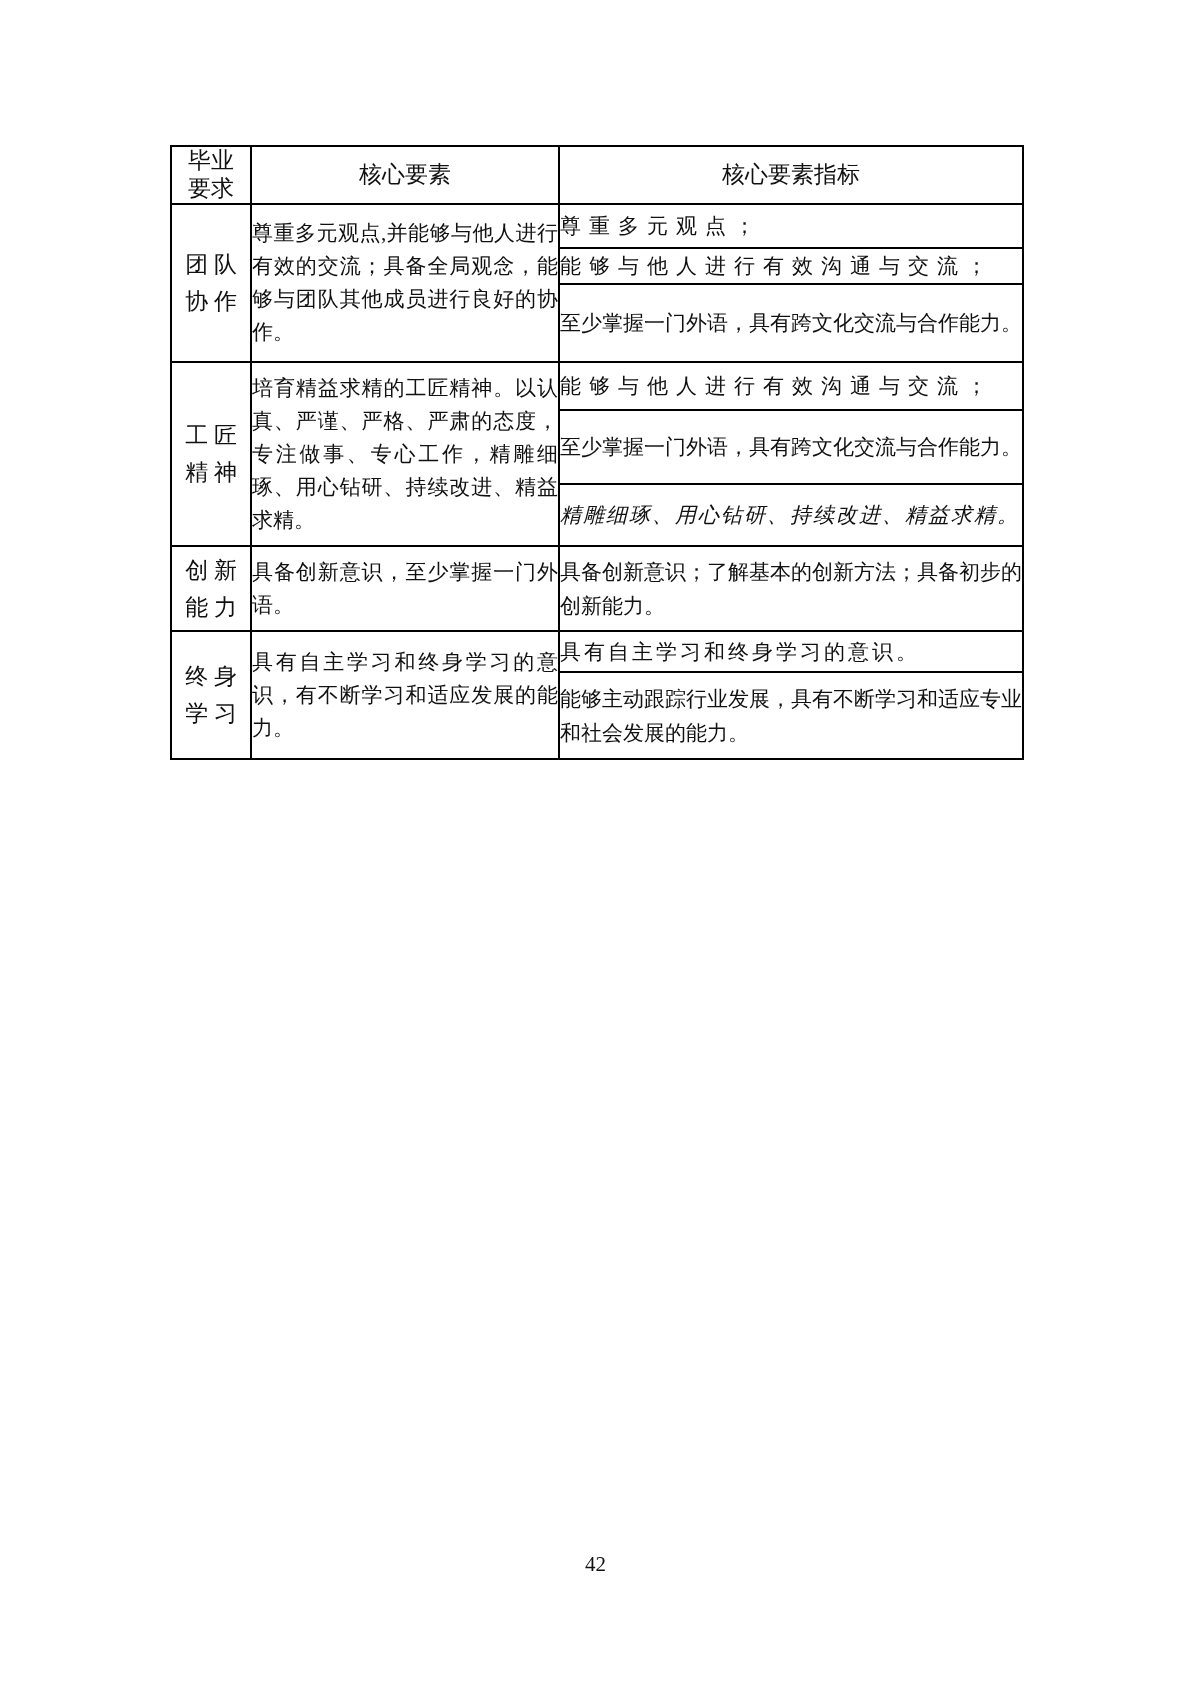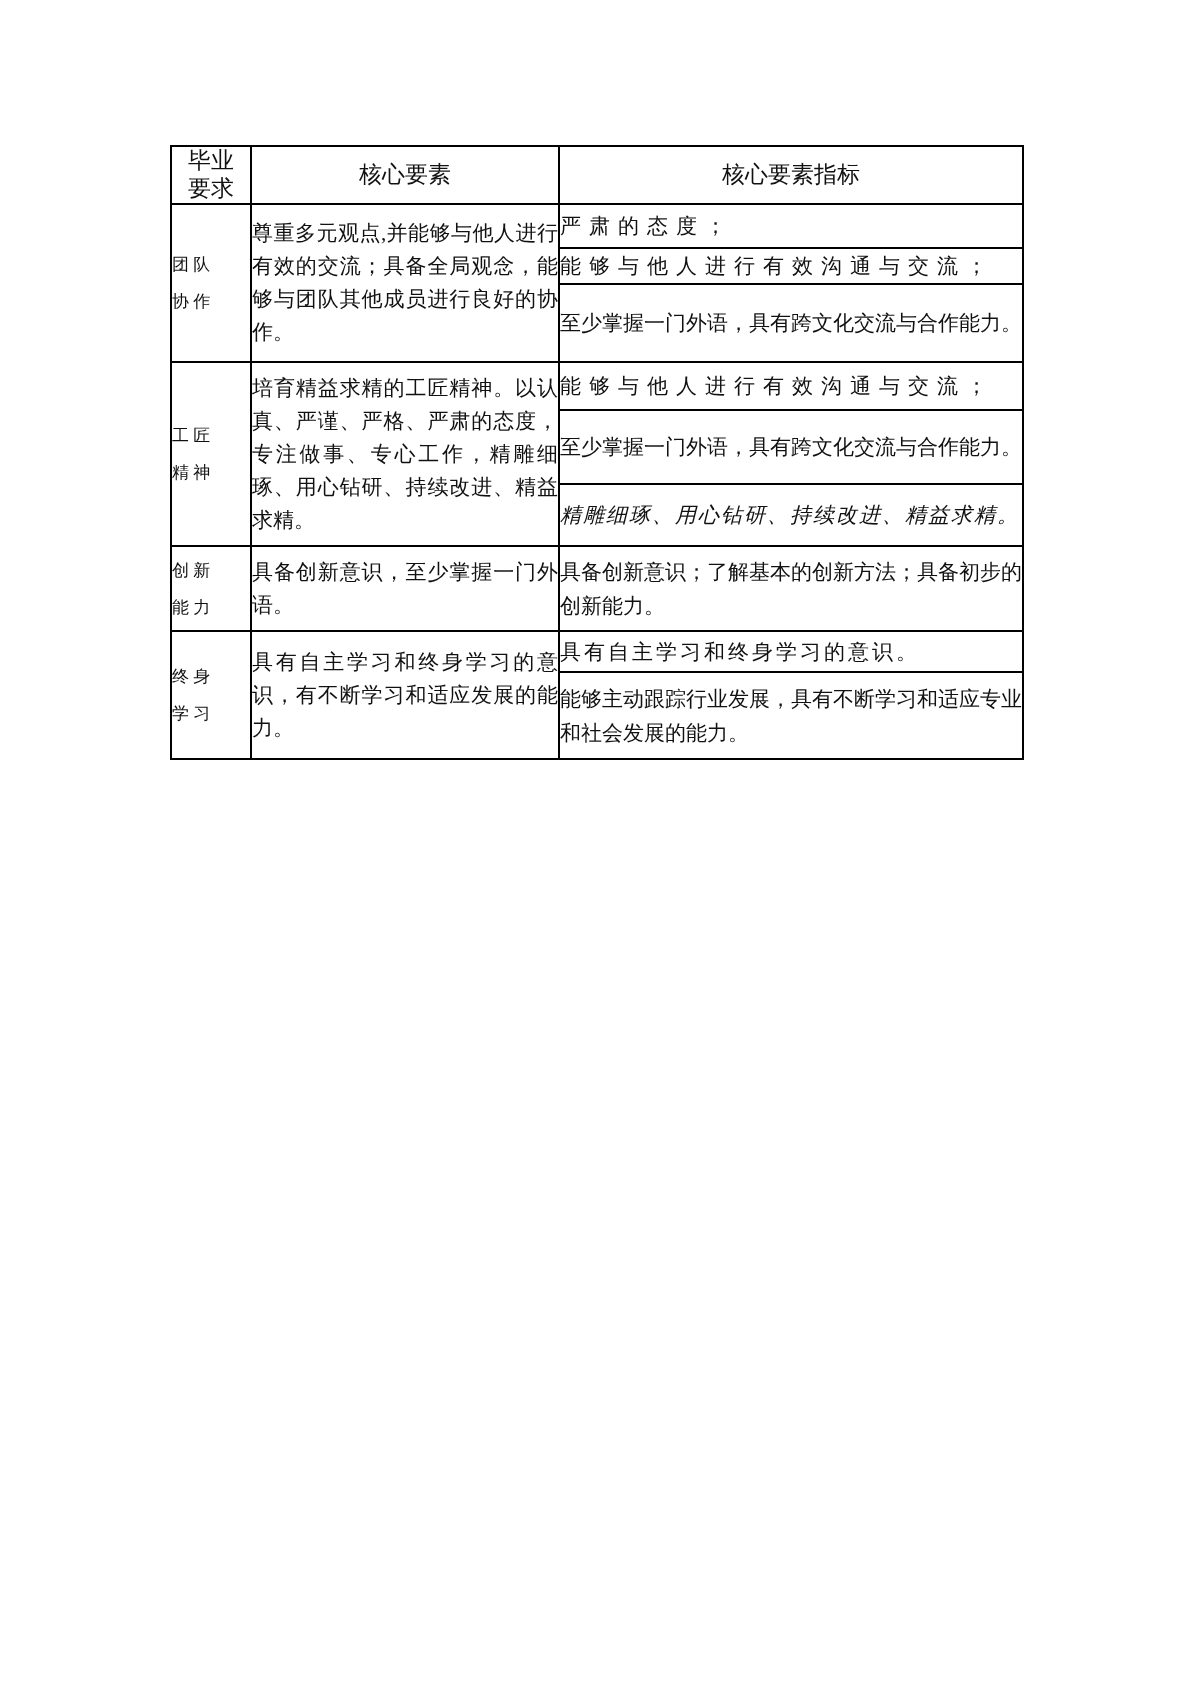--- a/index.html
+++ b/index.html
@@ -34,22 +34,23 @@
     font-weight: normal;
   }
   th.hdr {
     font-size: 23px;
     font-weight: bold;
     text-align: center;
     line-height: 28px;
     white-space: pre-line;
   }
   td.req-label {
-    font-size: 17px;
+    font-size: 23px;
     font-weight: bold;
+    text-align: center;
     line-height: 37px;
     white-space: pre-line;
   }
   td.core-cell {
     font-size: 21px;
     line-height: 33px;
     text-align: justify;
     padding: 8px 6px 8px 9px;
     margin-left: 48px;
   }
@@ -89,21 +90,21 @@
       <th class="hdr">毕业
 要求</th>
       <th class="hdr">核心要素</th>
       <th class="hdr">核心要素指标</th>
     </tr>
 
     <tr style="height:44px;">
       <td class="req-label" rowspan="3">团 队
 协 作</td>
       <td class="core-cell" rowspan="3">尊重多元观点,并能够与他人进行有效的交流；具备全局观念，能够与团队其他成员进行良好的协作。</td>
-      <td class="ind-cell ls-lg">严肃的态度；</td>
+      <td class="ind-cell ls-lg">尊重多元观点；</td>
     </tr>
     <tr style="height:36px;">
       <td class="ind-cell ls-lg">能够与他人进行有效沟通与交流；</td>
     </tr>
     <tr style="height:78px;">
       <td class="ind-cell">至少掌握一门外语，具有跨文化交流与合作能力。</td>
     </tr>
 
     <tr style="height:48px;">
       <td class="req-label" rowspan="3">工 匠
@@ -130,14 +131,15 @@
 学 习</td>
       <td class="core-cell" rowspan="2">具有自主学习和终身学习的意识，有不断学习和适应发展的能力。</td>
       <td class="ind-cell ls-sm">具有自主学习和终身学习的意识。</td>
     </tr>
     <tr style="height:87px;">
       <td class="ind-cell">能够主动跟踪行业发展，具有不断学习和适应专业和社会发展的能力。</td>
     </tr>
   </tbody>
     </table>
 
+  <div class="page-number">42</div>
 
 </div>
 
 </body></html>

